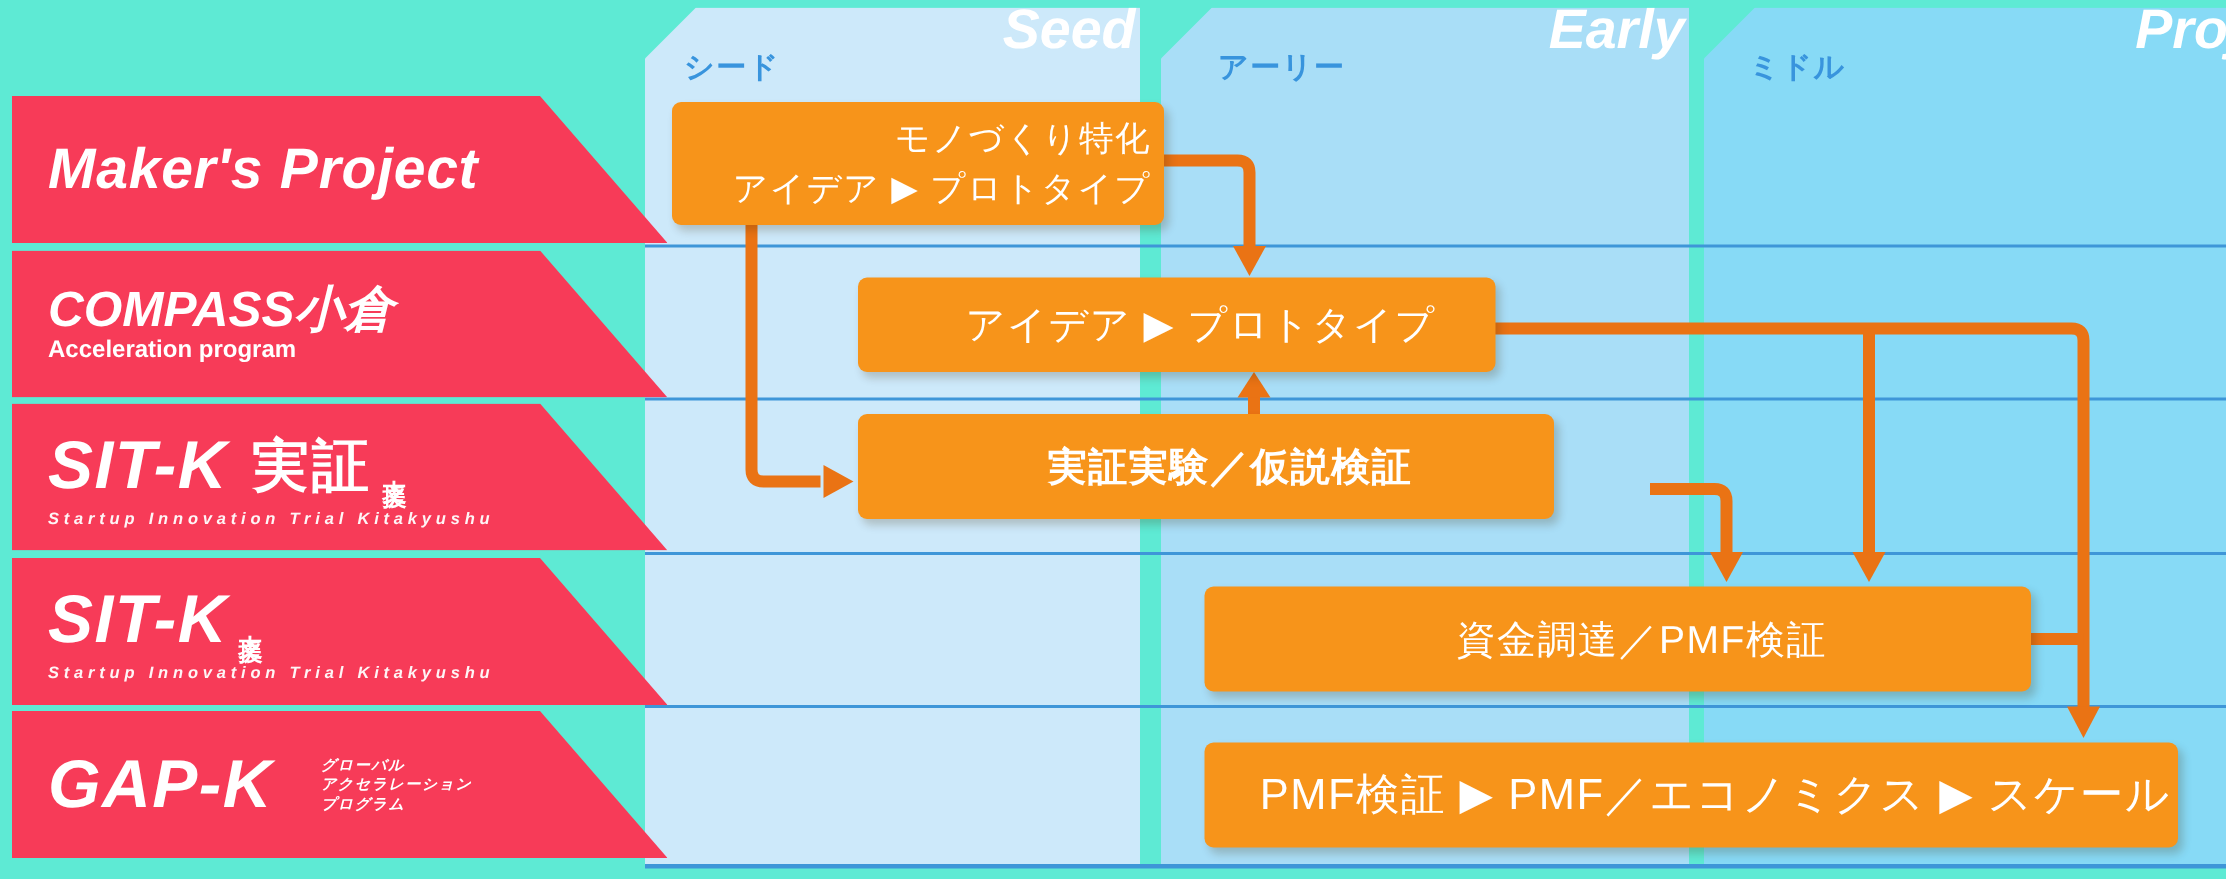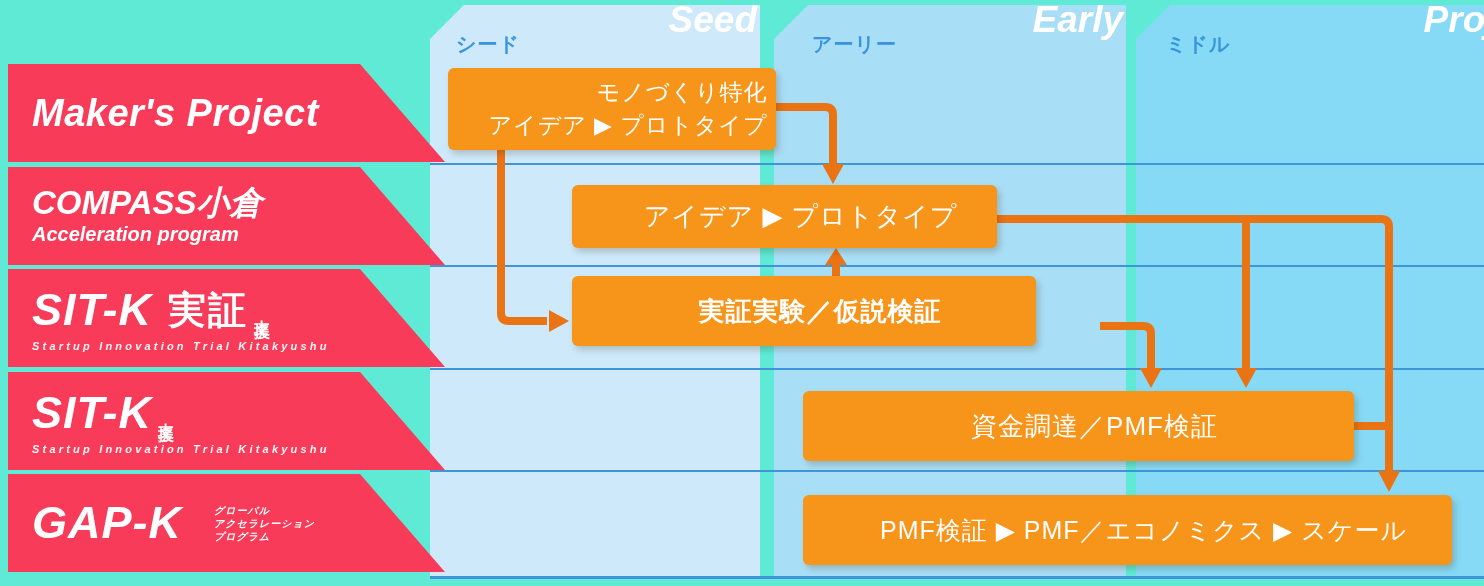--- a/index.html
+++ b/index.html
@@ -26,30 +26,30 @@
   .arrows{position:absolute;left:0;top:0;pointer-events:none;}
 
   
   .mbox{position:absolute;background:#f7941a;border-radius:6px;color:#ffffff;
         display:flex;align-items:center;justify-content:center;text-align:right;
         box-shadow:3px 4px 6px rgba(70,40,0,0.22);letter-spacing:1px;padding-left:32px;}
   .mbox-1{left:448px;top:68px;width:296px;height:82px;font-size:23px;line-height:1.45;white-space:pre-line;}
   .mbox-2{left:572px;top:185px;width:393px;height:63px;font-size:26px;}
   .mbox-3{left:572px;top:276px;width:432px;height:70px;font-size:26px;font-weight:bold;}
   .mbox-4{left:803px;top:391px;width:519px;height:70px;font-size:26px;}
-  .mbox-5{left:803px;top:495px;width:617px;height:70px;font-size:25px;}
+  .mbox-5{left:803px;top:495px;width:617px;height:70px;font-size:29px;}
 
   
   .banner{position:absolute;left:8px;width:437px;height:98px;background:#f73b58;color:#ffffff;
           clip-path:polygon(0 0,352px 0,100% 100%,0 100%);
           display:flex;flex-direction:column;justify-content:center;padding-left:24px;box-sizing:border-box;}
   .banner-1{top:64px;} .banner-2{top:167px;} .banner-3{top:269px;} .banner-4{top:372px;} .banner-5{top:474px;}
   .p-title-lg{font-size:38px;font-weight:bold;font-style:italic;letter-spacing:0.5px;}
   .p-title-md{font-size:33px;font-weight:bold;font-style:italic;line-height:1.05;}
-  .p-sub-en{font-size:20px;font-weight:bold;font-style:italic;margin-top:2px;}
+  .p-sub-en{font-size:16px;font-weight:bold;margin-top:2px;}
   .p-mainline{display:flex;align-items:center;}
   .p-title-xl{font-size:45px;font-weight:bold;font-style:italic;letter-spacing:1px;}
   .p-title-cjk{font-size:38px;font-weight:bold;margin-left:16px;letter-spacing:2px;}
   .p-stack-v{writing-mode:vertical-rl;font-size:16px;font-weight:bold;letter-spacing:3px;line-height:1;margin-left:6px;align-self:center;}
   .p-subtrack{font-size:11px;font-weight:bold;font-style:italic;letter-spacing:3.2px;margin-top:4px;opacity:0.95;}
   .p-stack-3{font-size:10px;font-weight:bold;line-height:1.3;white-space:pre-line;margin-left:32px;letter-spacing:1px;font-style:italic;}
 </style>
 </head>
 <body>
 

